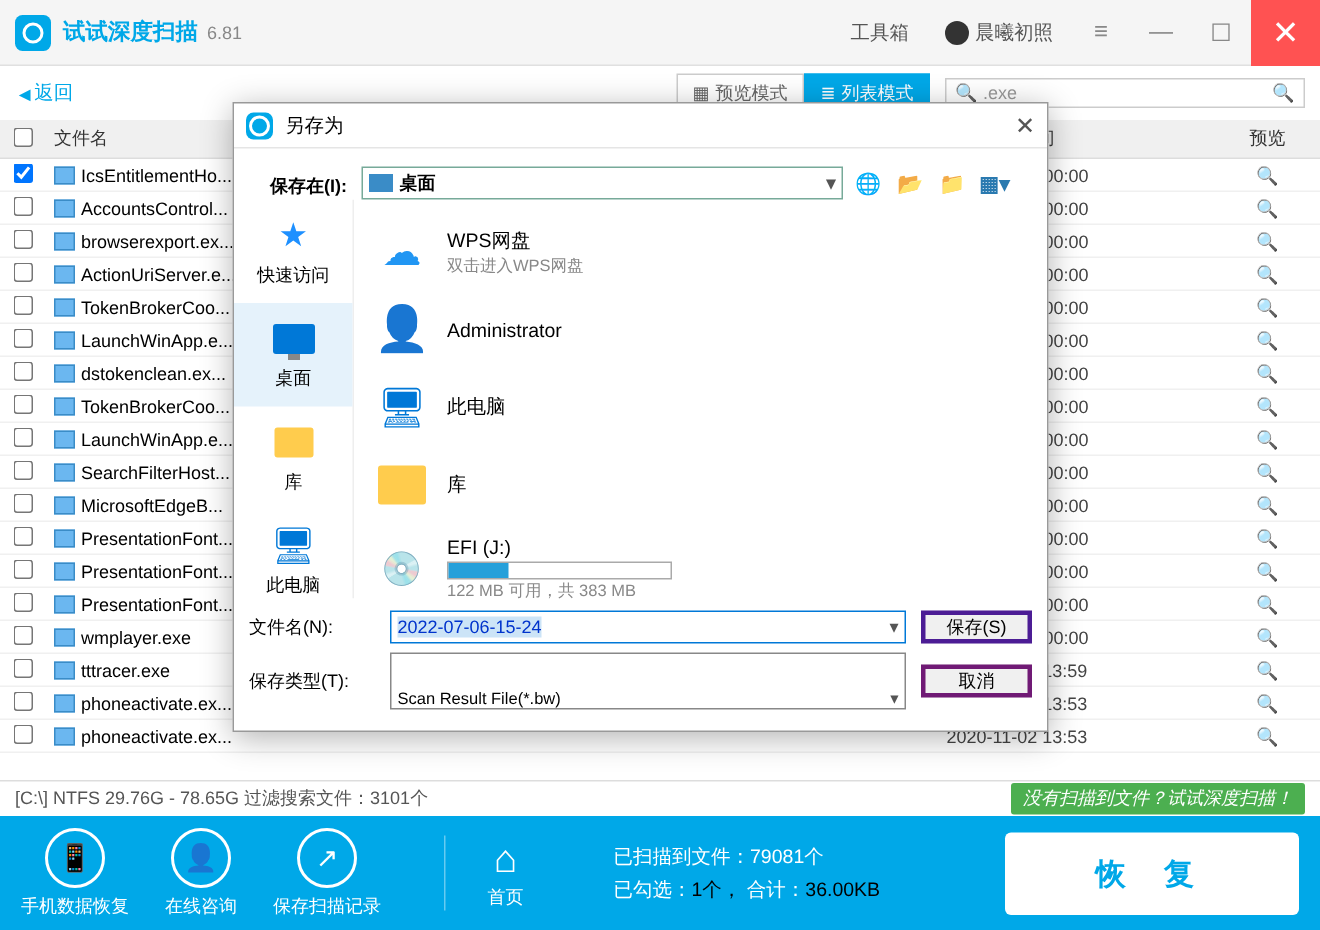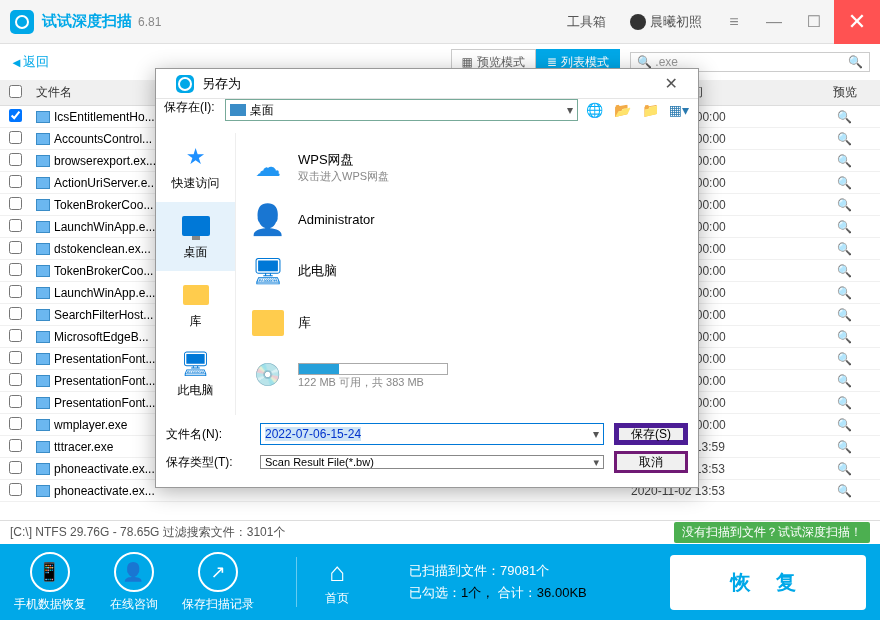--- a/index.html
+++ b/index.html
@@ -37,40 +37,40 @@
 .col-path { width: 115px; flex: none; }
 .col-prev { width: 40px; flex: none; text-align: center; }
 .trow { display: flex; height: 22px; align-items: center; font-size: 12px; border-bottom: 1px solid #f0f0f0; }
 .trow .td.col-date { color: #444; }
 .file-icon { display: inline-block; width: 14px; height: 12px; background: #6bb7f0; border: 1px solid #3a8cc7; margin-right: 4px; vertical-align: middle; }
 .mag { color: #00a8e8; cursor: pointer; }
 input[type=checkbox] { cursor: pointer; }
 
 
 .status-line { height: 24px; display: flex; align-items: center; padding: 0 10px; font-size: 12px; color: #555; border-top: 1px solid #ddd; }
-.deep-scan { margin-left: auto; background: #4caf50; color: #fff; padding: 2px 8px; border-radius: 2px; }
+.deep-scan { margin-left: auto; background: #4caf50; color: #fff; padding: 2px 8px; border-radius: 2px; font-style: italic; }
 
 
 .bottombar { height: 76px; background: #00a8e8; display: flex; align-items: center; color: #fff; padding: 0 14px; }
 .bb-item { display: flex; flex-direction: column; align-items: center; margin-right: 24px; font-size: 12px; cursor: pointer; }
 .bb-circle { width: 40px; height: 40px; border: 2px solid #fff; border-radius: 50%; display: flex; align-items: center; justify-content: center; font-size: 18px; margin-bottom: 4px; }
 .bb-home { display: flex; flex-direction: column; align-items: center; font-size: 12px; cursor: pointer; margin-left: 10px; }
 .bb-home-icon { font-size: 26px; margin-bottom: 2px; }
 .vline { width: 1px; height: 50px; background: rgba(255,255,255,0.4); margin: 0 18px; }
 .scan-info { font-size: 13px; line-height: 22px; }
 .scan-info .hl { color: #000000; }
 .recover-btn { margin-left: auto; background: #fff; color: #00a8e8; font-size: 20px; padding: 14px 60px; border-radius: 4px; cursor: pointer; letter-spacing: 10px; font-weight: bold; }
 
 
 .dialog-backdrop { position: absolute; left: 0; top: 0; width: 880px; height: 620px; pointer-events: none; }
 .dialog { position: absolute; left: 155px; top: 68px; width: 544px; height: 420px; background: #fff; border: 1px solid #999; box-shadow: 0 4px 20px rgba(0,0,0,0.3); display: flex; flex-direction: column; pointer-events: auto; }
-.dlg-title { height: 30px; display: flex; align-items: center; padding: 0 20px; font-size: 13px; border-bottom: 1px solid #e5e5e5; }
+.dlg-title { height: 30px; display: flex; align-items: center; padding: 0 8px; font-size: 13px; border-bottom: 1px solid #e5e5e5; }
 .dlg-title .app-logo { width: 18px; height: 18px; }
 .dlg-close { margin-left: auto; cursor: pointer; font-size: 16px; color: #555; }
-.dlg-toolbar { height: 34px; display: flex; align-items: flex-start; padding: 0 8px; font-size: 12px; gap: 6px; }
+.dlg-toolbar { height: 34px; display: flex; align-items: flex-end; padding: 0 24px; font-size: 12px; gap: 6px; font-weight: bold; }
 .dlg-toolbar label { margin-right: 4px; }
 .save-in { flex: 1; border: 1px solid #7a9; height: 22px; display: flex; align-items: center; padding: 0 4px; background: #fff; }
 .save-in-icon { width: 16px; height: 12px; background: #3a8cc7; margin-right: 4px; }
 .save-in-arrow { margin-left: auto; color: #555; }
 .dlg-tb-icon { width: 22px; height: 22px; display: flex; align-items: center; justify-content: center; color: #2a7ab0; cursor: pointer; font-size: 14px; }
 .dlg-body { flex: 1; display: flex; overflow: hidden; }
 .dlg-side { width: 80px; background: #fff; display: flex; flex-direction: column; border-right: 1px solid #eee; }
 .side-item { display: flex; flex-direction: column; align-items: center; padding: 10px 0; font-size: 12px; cursor: pointer; }
 .side-item.sel { background: #e5f2fb; }
 .side-icon { width: 32px; height: 28px; margin-bottom: 4px; display: flex; align-items: center; justify-content: center; font-size: 22px; }
@@ -84,23 +84,23 @@
 .dlg-item-icon { width: 40px; height: 36px; margin-right: 10px; display: flex; align-items: center; justify-content: center; font-size: 26px; }
 .cloud { color: #2196f3; }
 .user-ic { color: #ff9800; font-size: 30px; }
 .sub-text { font-size: 11px; color: #888; }
 .drive-bar { width: 150px; height: 12px; border: 1px solid #aaa; margin-top: 2px; position: relative; }
 .drive-fill { height: 100%; background: #26a0da; width: 27%; }
 .dlg-bottom { padding: 8px 10px; font-size: 12px; }
 .dlg-row { display: flex; align-items: center; margin-bottom: 6px; gap: 10px; }
 .dlg-row label { width: 84px; }
 .dlg-input { flex: 1; border: 1px solid #0078d7; height: 22px; padding: 0 4px; display: flex; align-items: center; color: #0033cc; background: #fff; }
-.dlg-select { flex: 1; border: 1px solid #888; height: 14px; padding: 0 4px; display: flex; align-items: flex-start; background: #fff; font-family: monospace; font-size: 11px; }
+.dlg-select { flex: 1; border: 1px solid #888; height: 38px; padding: 0 4px; display: flex; align-items: flex-end; background: #fff; font-family: monospace; font-size: 11px; }
 .dlg-btn { width: 74px; height: 22px; border: 3px solid #701a75; background: #f0f0f0; display: flex; align-items: center; justify-content: center; cursor: pointer; }
-.dlg-btn.primary { border: 5px solid #4c1d95; text-align: center; }
+.dlg-btn.primary { border: 3px solid #4c1d95; text-align: center; }
 .dd-arrow { margin-left: auto; color: #555; }
 </style>
 </head>
 <body>
 
 <div class="titlebar">
   <div class="app-logo">
       <div class="app-logo-inner"></div>
     </div>
   <span class="app-title">试试深度扫描</span>
@@ -390,20 +390,21 @@
           <div class="dlg-item-icon">
               <div class="folder-open" style="width:32px;height:26px"></div>
             </div>
           <div>
               <div>库</div>
             </div>
         </div>
         <div class="dlg-item">
           <div class="dlg-item-icon" style="font-size:22px;color:#888">💿</div>
           <div>
+            <div>EFI (J:)</div>
             <div class="drive-bar">
                 <div class="drive-fill"></div>
               </div>
             <div class="sub-text">122 MB 可用，共 383 MB</div>
           </div>
         </div>
       </div>
     </div>
     <div class="dlg-bottom">
       <div class="dlg-row">

